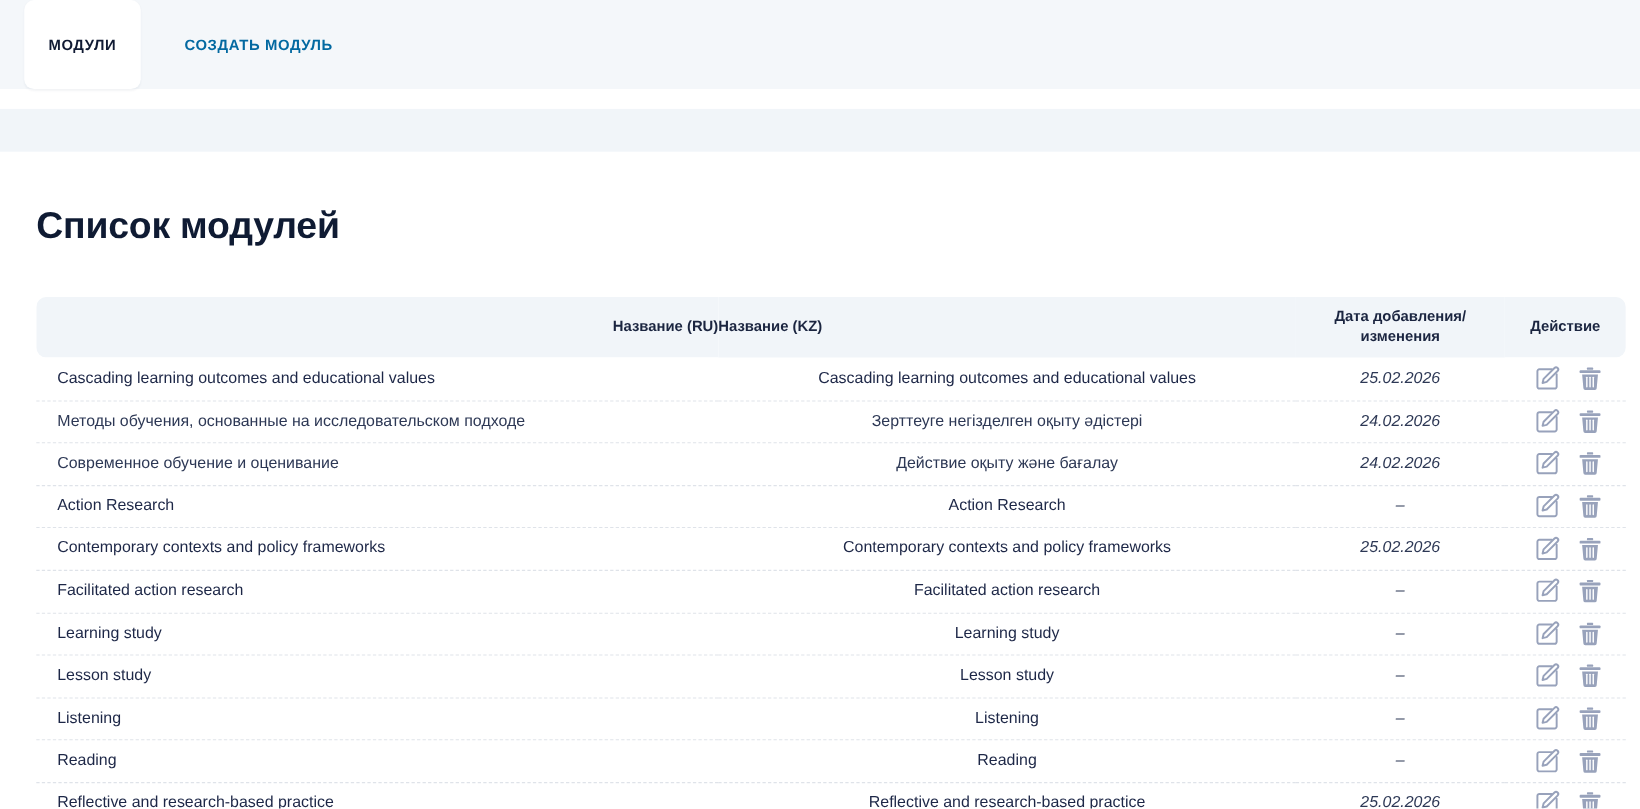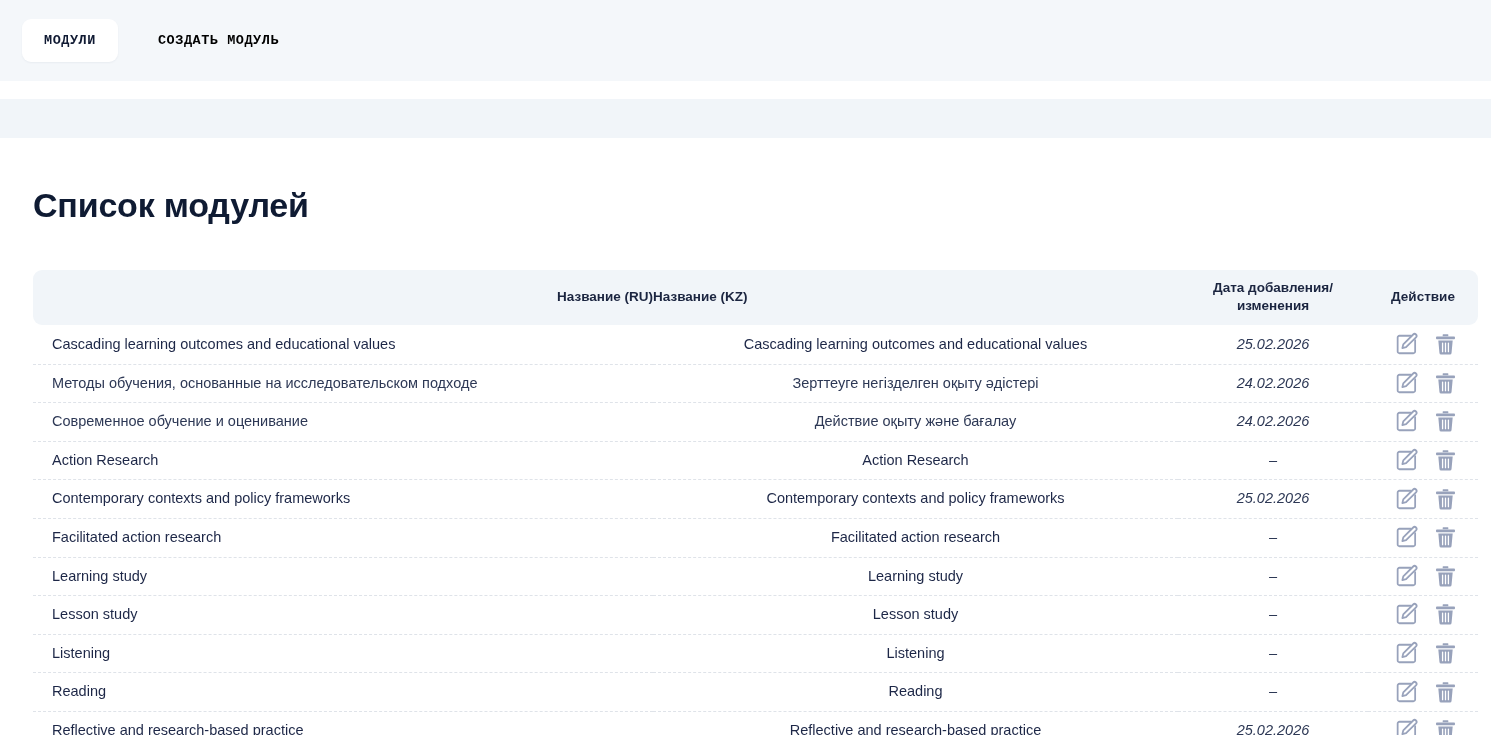--- a/index.html
+++ b/index.html
@@ -16,24 +16,22 @@
     background: #ffffff;
     color: #1b2437;
     -webkit-font-smoothing: antialiased;
   }
 
   
   .topbar {
     height: 81px;
     background: #f4f7fa;
     display: flex;
-    align-items: center;
     padding-left: 22px;
     gap: 0px;
-    font-family: Liberation Mono, monospace;
   }
 
   .tab {
     font-size: 13.5px;
     font-weight: 700;
     letter-spacing: 0.55px;
     text-transform: uppercase;
     white-space: nowrap;
     cursor: pointer;
     user-select: none;
@@ -45,21 +43,21 @@
   .tab-active {
     background: #ffffff;
     color: #101a33;
     border-radius: 9px;
     padding: 14px 22px;
     box-shadow: 0 1px 2px rgba(20, 35, 70, 0.05);
   }
 
   .tab-inactive {
     background: transparent;
-    color: #000000;
+    color: #0369a1;
     padding: 14px 22px;
     margin-left: 18px;
   }
 
   
   .white-gap {
     height: 18px;
     background: #ffffff;
   }
 

